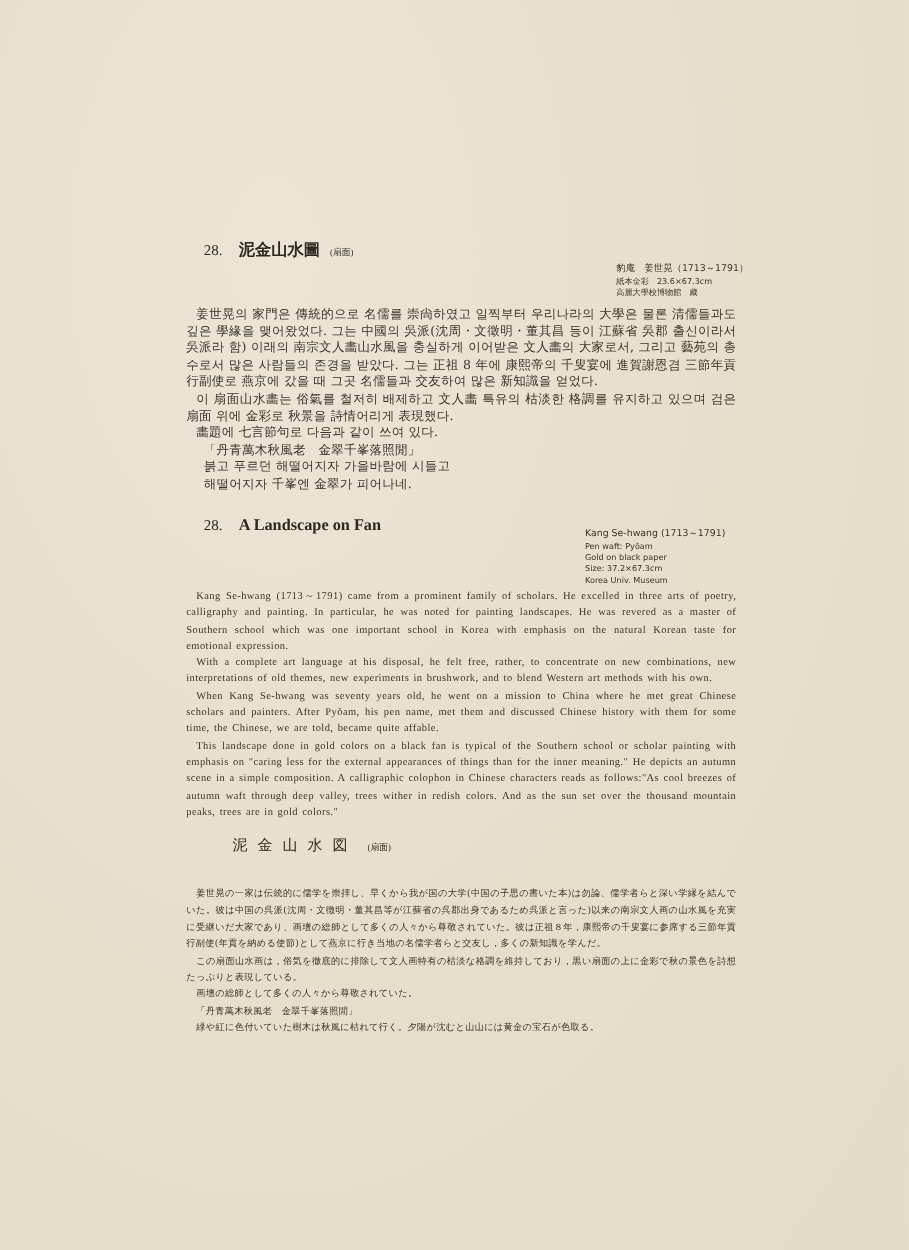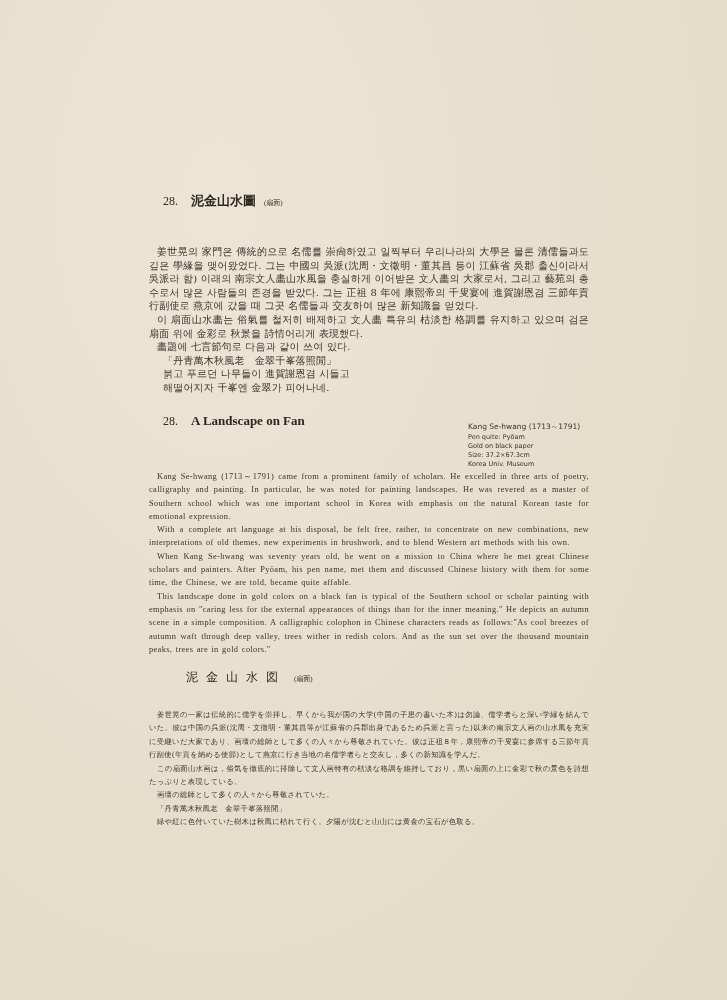--- a/index.html
+++ b/index.html
@@ -42,38 +42,43 @@
 <body>
 
 <div class="page">
 
   <div class="section-title" style="top:191px;">
     <span class="num">28.</span>
     <span class="name">泥金山水圖</span>
     <span class="sub">(扇面)</span>
   </div>
 
+  <div class="credit" style="left:493px; top:210px;">
+    <div class="first">豹庵　姜世晃（1713～1791）</div>
+    <div>紙本金彩　23.6×67.3cm</div>
+    <div>高麗大學校博物館　藏</div>
+  </div>
 
   <div class="para ko" style="top:245px;">
     <p class="indent">姜世晃의 家門은 傳統的으로 名儒를 崇尙하였고 일찍부터 우리나라의 大學은 물론 清儒들과도 깊은 學緣을 맺어왔었다. 그는 中國의 吳派(沈周・文徵明・董其昌 등이 江蘇省 吳郡 출신이라서 吳派라 함) 이래의 南宗文人畵山水風을 충실하게 이어받은 文人畵의 大家로서, 그리고 藝苑의 총수로서 많은 사람들의 존경을 받았다. 그는 正祖 8 年에 康熙帝의 千叟宴에 進賀謝恩겸 三節年貢行副使로 燕京에 갔을 때 그곳 名儒들과 交友하여 많은 新知識을 얻었다.</p>
     <p class="indent">이 扇面山水畵는 俗氣를 철저히 배제하고 文人畵 특유의 枯淡한 格調를 유지하고 있으며 검은 扇面 위에 金彩로 秋景을 詩情어리게 表現했다.</p>
     <p class="indent">畵題에 七言節句로 다음과 같이 쓰여 있다.</p>
     <p class="indent2">「丹青萬木秋風老　金翠千峯落照閒」</p>
-    <p class="indent2">붉고 푸르던 나무들이 進賀謝恩겸 시들고</p>
+    <p class="indent2">붉고 푸르던 해떨어지자 가을바람에 시들고</p>
     <p class="indent2">해떨어지자 千峯엔 金翠가 피어나네.</p>
   </div>
 
   <div class="section-title" style="top:411px;">
     <span class="num">28.</span>
     <span class="name">A Landscape on Fan</span>
   </div>
 
   <div class="credit" style="left:468px; top:422px;">
     <div class="first">Kang Se-hwang (1713～1791)</div>
-    <div>Pen quite: Pyŏam</div>
+    <div>Pen waft: Pyŏam</div>
     <div>Gold on black paper</div>
     <div>Size: 37.2×67.3cm</div>
     <div>Korea Univ. Museum</div>
   </div>
 
   <div class="para en" style="top:470px;">
     <p class="indent">Kang Se-hwang (1713～1791) came from a prominent family of scholars. He excelled in three arts of poetry, calligraphy and painting. In particular, he was noted for painting landscapes. He was revered as a master of Southern school which was one important school in Korea with emphasis on the natural Korean taste for emotional expression.</p>
     <p class="indent">With a complete art language at his disposal, he felt free, rather, to concentrate on new combinations, new interpretations of old themes, new experiments in brushwork, and to blend Western art methods with his own.</p>
     <p class="indent">When Kang Se-hwang was seventy years old, he went on a mission to China where he met great Chinese scholars and painters. After Pyŏam, his pen name, met them and discussed Chinese history with them for some time, the Chinese, we are told, became quite affable.</p>
     <p class="indent">This landscape done in gold colors on a black fan is typical of the Southern school or scholar painting with emphasis on "caring less for the external appearances of things than for the inner meaning." He depicts an autumn scene in a simple composition. A calligraphic colophon in Chinese characters reads as follows:"As cool breezes of autumn waft through deep valley, trees wither in redish colors. And as the sun set over the thousand mountain peaks, trees are in gold colors."</p>

